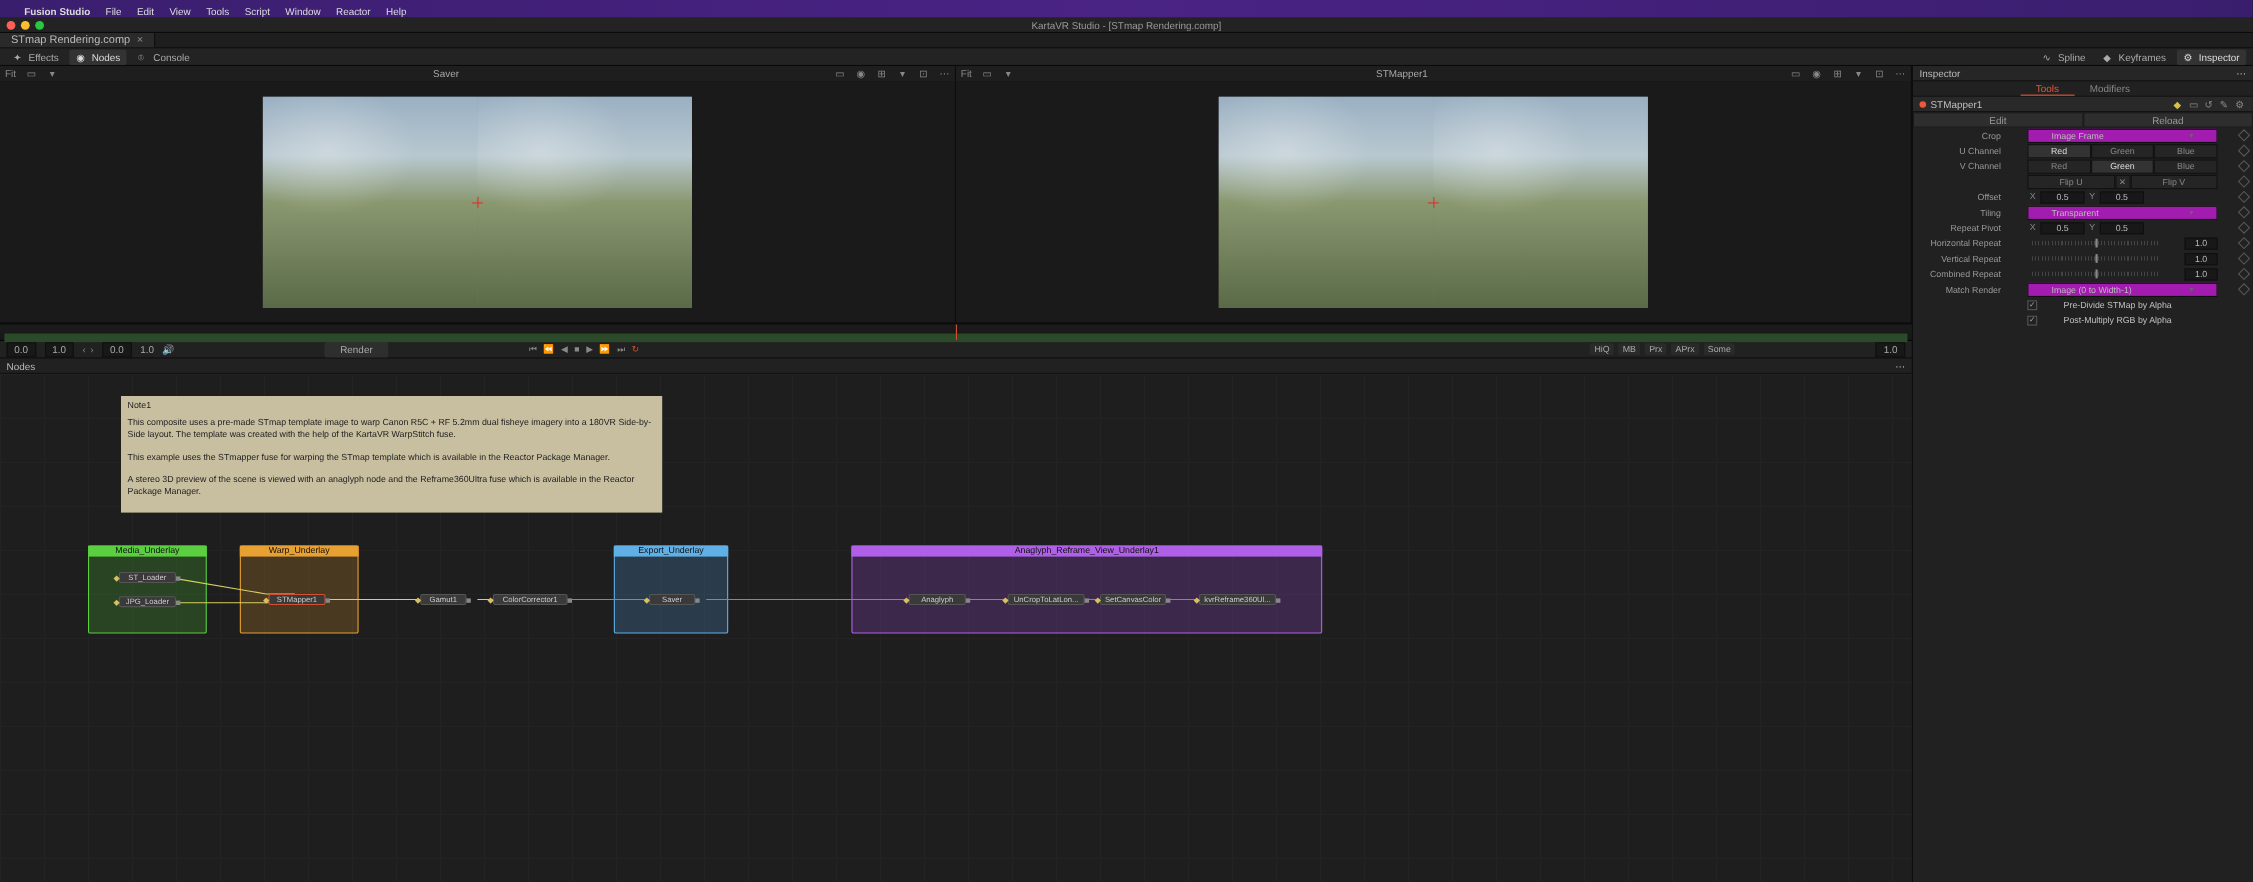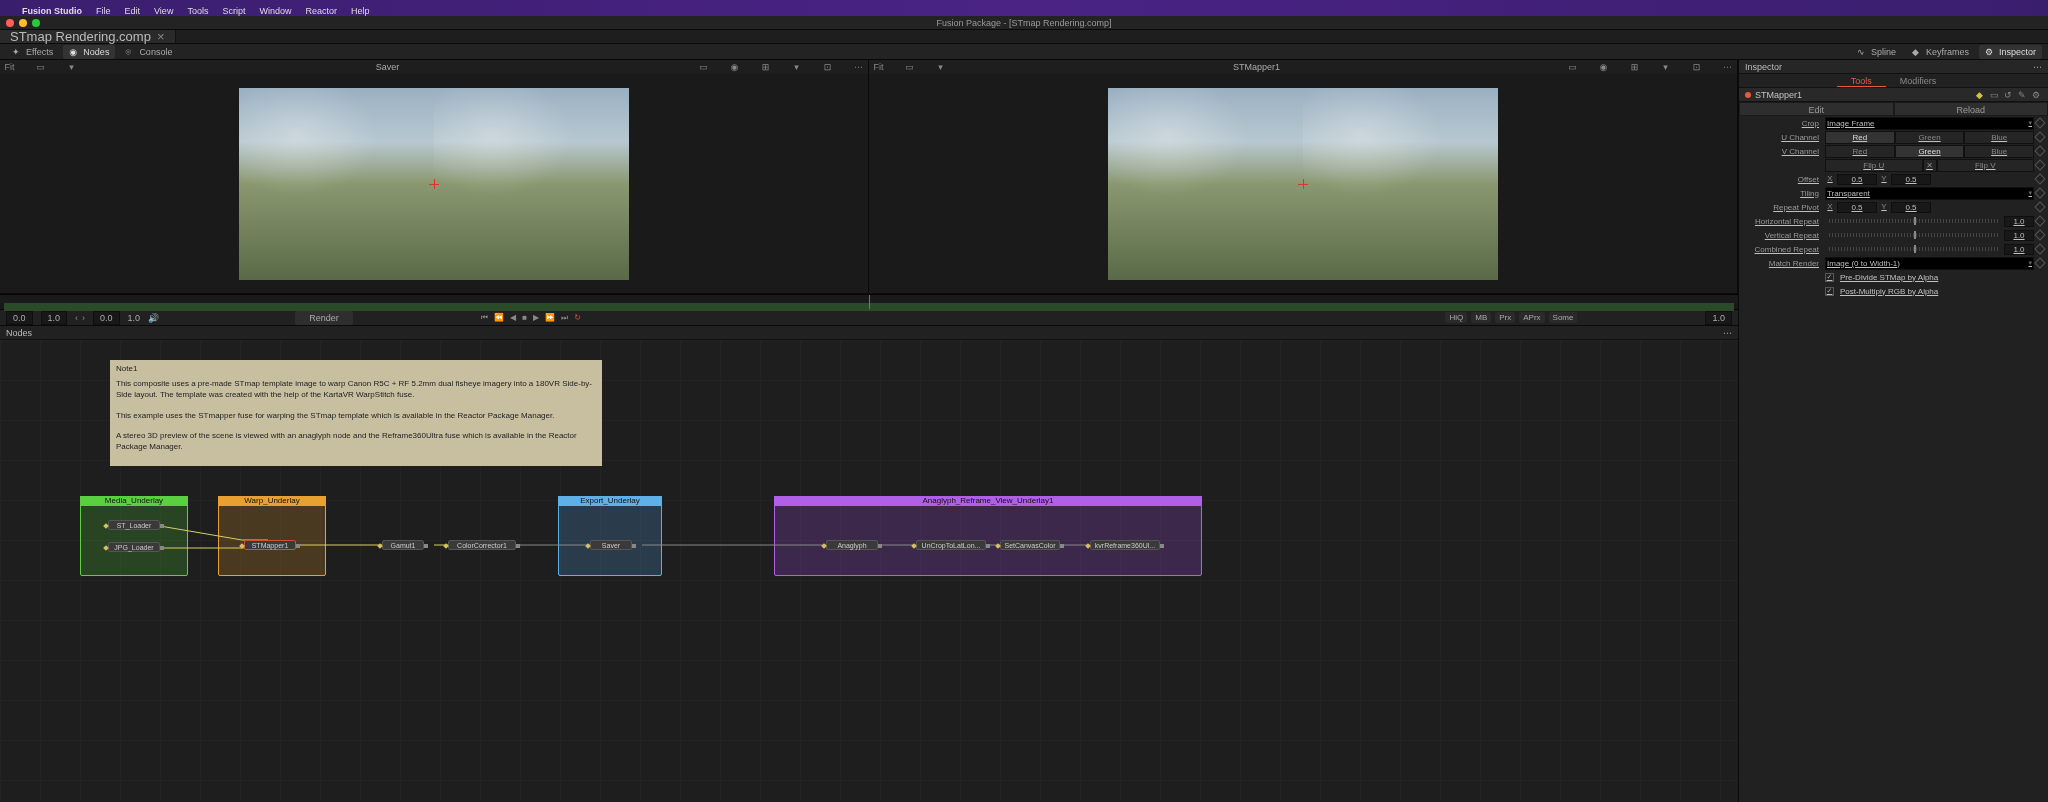--- a/index.html
+++ b/index.html
@@ -10,36 +10,36 @@
 .menubar .apple { font-size:10px; }
 .menubar .app-name { font-weight:600; }
 
 
 .wintitle { height:14px; background:#232323; display:flex; align-items:center; justify-content:center; color:#999; font-size:9px; border-bottom:1px solid #0a0a0a; }
 .wintitle .traffic { position:absolute; left:6px; display:flex; gap:5px; }
 .wintitle .traffic span { width:8px; height:8px; border-radius:50%; display:inline-block; }
 
 
 .tabbar { height:14px; background:#1e1e1e; display:flex; align-items:center; border-bottom:1px solid #0a0a0a; }
-.tab { padding:0 10px; height:100%; display:flex; align-items:center; background:#2a2a2a; border-right:1px solid #111; font-size:13px; color:#bbb; }
+.tab { padding:0 10px; height:100%; display:flex; align-items:center; background:#2a2a2a; border-right:1px solid #111; font-size:10px; color:#bbb; }
 .tab .close { margin-left:6px; color:#888; }
 
 
 .modebar { height:16px; background:#232323; display:flex; align-items:center; justify-content:space-between; padding:0 6px; border-bottom:1px solid #0a0a0a; font-size:9px; }
 .modebar .left, .modebar .right { display:flex; gap:4px; align-items:center; }
 .modebtn { display:flex; align-items:center; gap:4px; padding:2px 6px; border-radius:2px; color:#aaa; }
 .modebtn.active { background:#333; color:#ddd; }
 .modebtn svg, .modebtn .ic { width:10px; height:10px; }
 
 
 .viewers { height:234px; display:flex; background:#181818; border-bottom:1px solid #0a0a0a; }
 .viewer { flex:1; display:flex; flex-direction:column; position:relative; border-right:1px solid #0a0a0a; }
 .viewer-head { height:14px; background:#1e1e1e; display:flex; align-items:center; justify-content:space-between; padding:0 4px; font-size:9px; color:#aaa; }
 .viewer-head .vtitle { flex:1; text-align:center; }
-.viewer-head .vtools { display:flex; gap:20px; align-items:flex-end; }
+.viewer-head .vtools { display:flex; gap:8px; align-items:flex-end; }
 .viewer-head .vtools span { width:11px; height:11px; display:flex; align-items:center; justify-content:center; color:#888; }
 .viewer-body { flex:1; background:#1a1a1a; display:flex; align-items:center; justify-content:center; position:relative; overflow:hidden; }
 .fakeimg { width:390px; height:192px; background:linear-gradient(180deg,#8ba4b8 0%,#b8c4cc 30%,#7a8560 55%,#6a7850 100%); position:relative; display:flex; }
 .fakeimg::before, .fakeimg::after { content:''; flex:1; background:
   radial-gradient(ellipse 80px 60px at 30% 25%,rgba(255,255,255,0.3),transparent),
   linear-gradient(180deg,#9ab0c2 0%,#b8c8d0 28%,#8a9870 50%,#5a6a48 100%); }
 .fakeimg .cross { position:absolute; left:50%; top:50%; width:10px; height:10px; transform:translate(-50%,-50%); }
 .fakeimg .cross::before,.fakeimg .cross::after { content:''; position:absolute; background:#e03030; }
 .fakeimg .cross::before { width:10px; height:1px; top:5px; }
 .fakeimg .cross::after { height:10px; width:1px; left:5px; }
@@ -54,23 +54,23 @@
 .insp-node .dot { width:6px; height:6px; border-radius:50%; background:#e85a3a; display:inline-block; margin-right:4px; }
 .insp-node .nicons { display:flex; gap:4px; }
 .insp-node .nicons span { width:10px; height:10px; color:#888; }
 .insp-row2 { height:14px; display:flex; font-size:9px; }
 .insp-row2 span { flex:1; text-align:center; padding:2px; background:#2e2e2e; border:1px solid #1a1a1a; color:#999; }
 .insp-subtab { height:24px; display:flex; justify-content:center; align-items:flex-end; gap:16px; font-size:8px; padding-bottom:2px; border-bottom:1px solid #111; }
 .insp-subtab .st { display:flex; flex-direction:column; align-items:center; gap:2px; color:#888; padding:0 6px; }
 .insp-subtab .st.active { color:#ddd; border-bottom:1px solid #e85a3a; }
 .insp-subtab .st .ic { width:12px; height:10px; border:1px solid #666; border-radius:1px; }
 
-.prop { display:flex; align-items:center; height:14px; font-size:8px; padding:0 4px; gap:2px;text-decoration:underline; }
+.prop { display:flex; align-items:center; height:14px; font-size:8px; padding:0 4px; gap:20px; }
 .prop .lbl { width:80px; text-align:right; color:#999; padding-right:4px; }
-.prop .fld { flex:1; background:#000000; border:1px solid #0f0f0f; padding:1px 1px; color:#bbb; display:flex; align-items:center; justify-content:space-between; }
+.prop .fld { flex:1; background:#a21caf; border:1px solid #0f0f0f; padding:1px 21px; color:#bbb; display:flex; align-items:center; justify-content:space-between; }
 .prop .fld.sel::after { content:'▾'; color:#666; font-size:7px; }
 .prop .seg { flex:1; display:flex; }
 .prop .seg span { flex:1; text-align:center; background:#252525; border:1px solid #111; padding:1px; color:#888; }
 .prop .seg span.active { background:#333; color:#ddd; }
 .prop .xy { display:flex; gap:2px; flex:1; }
 .prop .xy .ax { width:10px; text-align:center; color:#888; }
 .prop .xy .num { width:40px; background:#181818; border:1px solid #0f0f0f; text-align:center; color:#bbb; }
 .prop .slider { flex:1; height:4px; background:repeating-linear-gradient(90deg,#444 0 1px,transparent 1px 3px); position:relative; margin:0 4px; }
 .prop .slider .thumb { position:absolute; width:2px; height:8px; background:#888; top:-2px; left:50%; }
 .prop .snum { width:30px; background:#181818; border:1px solid #0f0f0f; text-align:center; color:#bbb; }
@@ -127,21 +127,21 @@
   <span>Reactor</span>
   <span>Help</span>
 </div>
 
 <div class="wintitle">
   <div class="traffic">
     <span style="background:#ff5f57"></span>
     <span style="background:#febc2e"></span>
     <span style="background:#28c840"></span>
   </div>
-  <span>Fusion Package - [STmap Rendering.comp]</span>
+  <span>KartaVR Studio - [STmap Rendering.comp]</span>
 </div>
 
 <div class="tabbar">
   <div class="tab">
     <span>STmap Rendering.comp</span>
     <span class="close">×</span>
   </div>
 </div>
 
 <div class="modebar">

